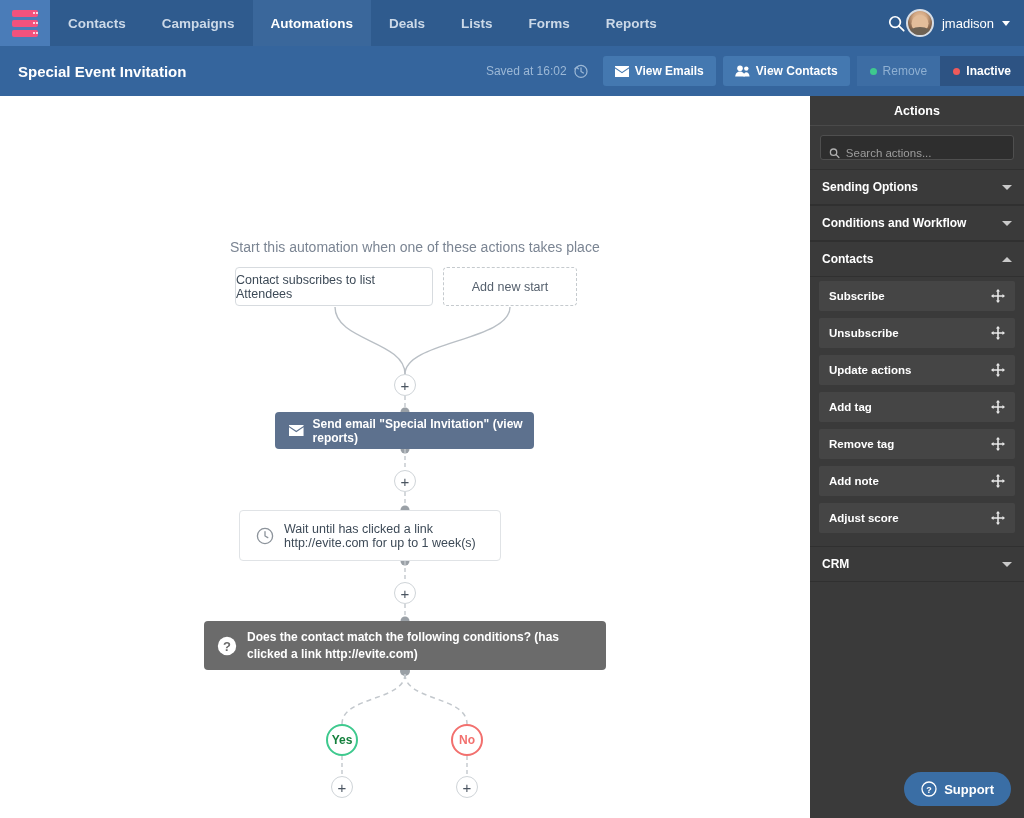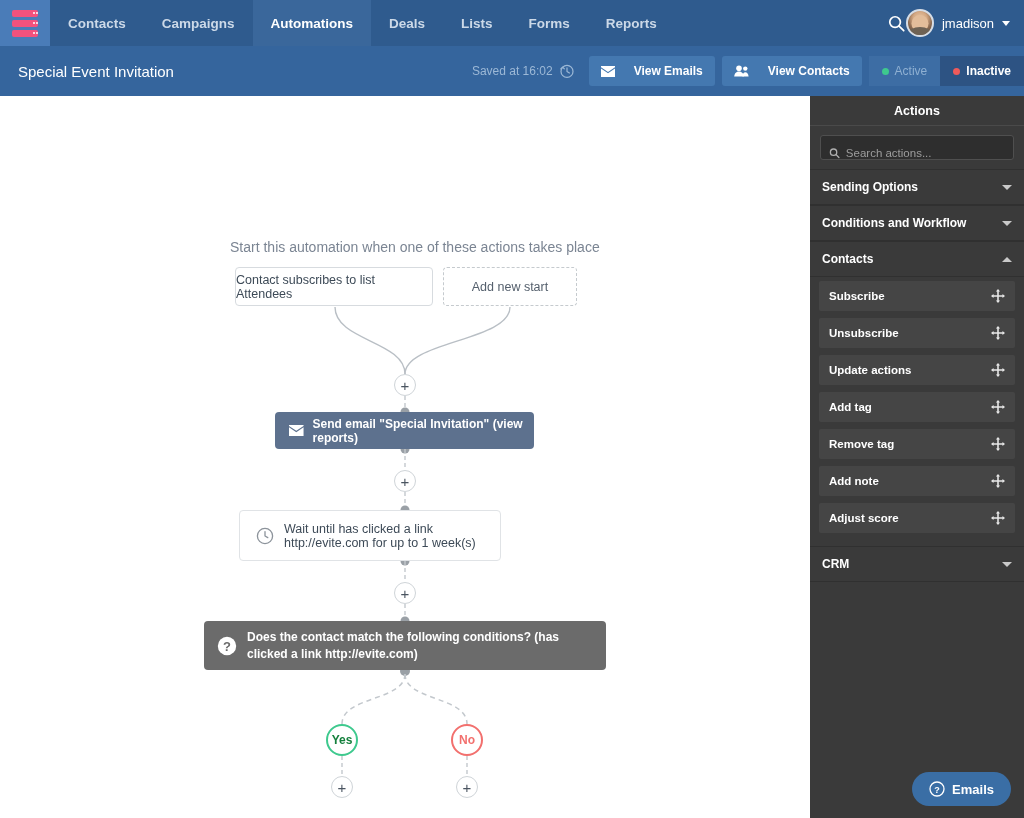--- a/index.html
+++ b/index.html
@@ -117,21 +117,21 @@
     background: #35659d;
     display: flex;
     align-items: center;
     padding-left: 18px;
     position: relative;
     z-index: 20;
   }
   .page-title {
     color: #ffffff;
     font-size: 15px;
-    font-weight: normal;
+    font-weight: bold;
   }
   .sub-spacer { flex: 1; }
   .saved-text {
     color: #9cb8d6;
     font-size: 12px;
     margin-right: 6px;
   }
   .history-icon {
     width: 16px; height: 16px;
     margin-right: 14px;
@@ -143,21 +143,21 @@
     background: #4478b0;
     color: #ffffff;
     font-size: 12px;
     font-weight: bold;
     border: none;
     border-radius: 3px;
     padding: 0 12px;
     margin-right: 7px;
     display: flex;
     align-items: center;
-    gap: 19px;
+    gap: 6px;
     cursor: pointer;
     font-family: "Liberation Sans", sans-serif;
   }
   .btn svg { flex: 0 0 auto; }
   .toggle-group { display: flex; height: 30px; margin-right: 0; }
   .toggle {
     display: flex; align-items: center; gap: 6px;
     padding: 0 13px;
     font-size: 12px;
     cursor: pointer;
@@ -430,21 +430,21 @@
       <circle cx="5" cy="3.3" r="2.8"></circle>
       <path d="M0.2 11.5 C0.6 7.8 2.6 6.4 5 6.4 C7.4 6.4 9.4 7.8 9.8 11.5 Z"></path>
       <circle cx="11.3" cy="3.6" r="2.2"></circle>
       <path d="M8.4 11.5 C8.7 8.4 9.8 7.2 11.3 7.2 C12.9 7.2 14.2 8.4 14.6 11.5 Z"></path>
     </svg>
     <span>View Contacts</span>
   </button>
   <div class="toggle-group">
     <div class="toggle">
       <span class="dot" style="background:#3ec98e"></span>
-      <span>Active</span>
+      <span>Remove</span>
     </div>
     <div class="toggle selected">
       <span class="dot" style="background:#ef5a5a"></span>
       <span>Inactive</span>
     </div>
   </div>
 </div>
 
 <div class="body-wrap">
 
@@ -602,16 +602,16 @@
       <span class="chev down"></span>
     </div>
 
     <div class="sidebar-fill"></div>
 
     <div class="support-btn">
       <svg width="16" height="16" viewBox="0 0 16 16" fill="none" stroke="#ffffff" stroke-width="1.3">
         <circle cx="8" cy="8" r="7"></circle>
         <text x="8" y="11.6" font-family="Liberation Sans, sans-serif" font-size="9" font-weight="bold" fill="#ffffff" stroke="none" text-anchor="middle">?</text>
       </svg>
-      <span>Emails</span>
+      <span>Support</span>
     </div>
   </div>
 </div>
 
 </body></html>

